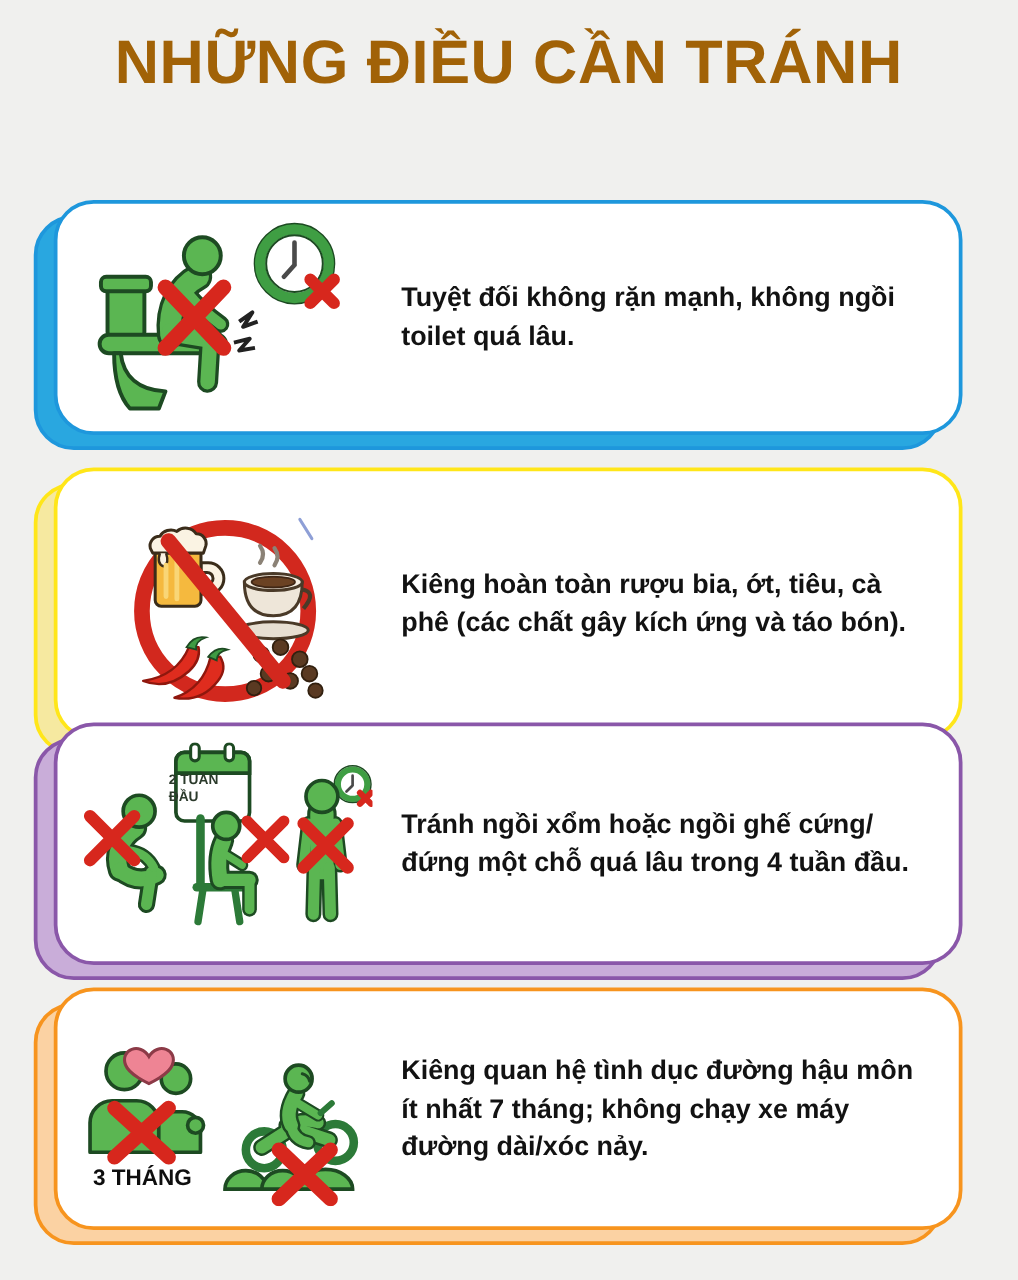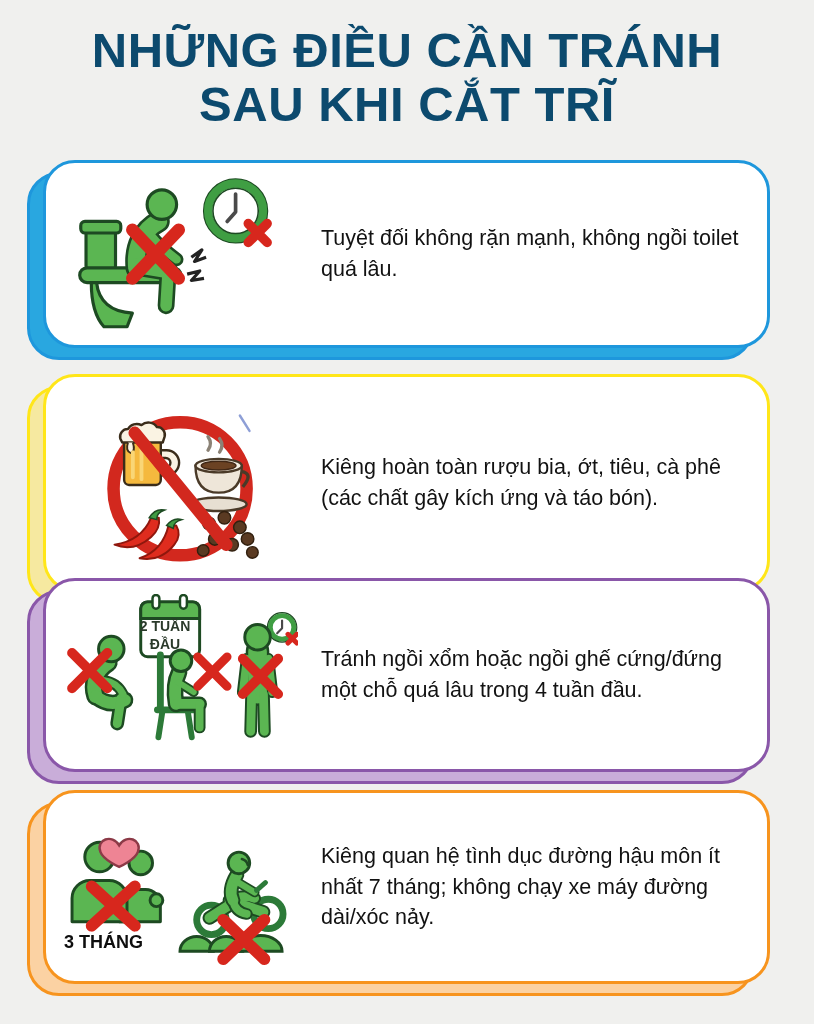--- a/index.html
+++ b/index.html
@@ -19,49 +19,48 @@
     background:var(--shadow-fill);border:3px solid var(--accent);
     transform:translate(-16px,12px);
   }
   .card{
     position:absolute;inset:0;border-radius:32px;background:#ffffff;
     border:3px solid var(--accent);
     display:flex;align-items:center;padding:0 18px 0 16px;box-sizing:border-box;
   }
   .icon-area{width:245px;height:162px;position:relative;flex:none;}
   .card-text{
-    flex:1;font-weight:400;color:#121212;font-size:21.5px;line-height:1.44;
+    flex:1;font-weight:700;color:#121212;font-size:21.5px;line-height:1.44;
     padding-left:14px;
   }
   .w1{max-width:432px}.w2{max-width:452px}.w3{max-width:436px}.w4{max-width:428px}
   
   .ol{stroke:#1d4a22;fill:none;stroke-linecap:round;stroke-linejoin:round}
   .gr{stroke:#5bb652;fill:none;stroke-linecap:round;stroke-linejoin:round}
   .dg{stroke:#2c7a38;fill:none;stroke-linecap:round;stroke-linejoin:round}
   .fg{fill:#5bb652;stroke:#1d4a22;stroke-width:3;stroke-linejoin:round}
   .xm{stroke:#d7271d;fill:none;stroke-linecap:round}
   .cal-label{
-    position:absolute;left:73px;top:24px;width:60px;text-align:center;
-    font-weight:800;font-size:14px;line-height:1.25;color:#2b3a2b;letter-spacing:0;
+    position:absolute;left:73px;top:24px;width:60px;
+    font-weight:800;font-size:11px;line-height:1.25;color:#2b3a2b;letter-spacing:0;
   }
   .duration-label{
-    position:absolute;left:2px;top:126px;width:100px;
+    position:absolute;left:2px;top:126px;width:100px;text-align:center;
     font-weight:800;font-size:18px;color:#0e0e0e;
   }
   .pos1{top:160px;height:188px}
   .pos2{top:374px;height:218px}
   .pos3{top:578px;height:194px}
   .pos4{top:790px;height:194px}
 </style>
 </head>
 <body style="background: rgb(240, 240, 238);">
 
-<h1 class="title" style="color: #0c4a6e;">
+<h1 class="title" style="color: #a16207;">
   <span>NHỮNG ĐIỀU CẦN TRÁNH</span><br>
-  <span>SAU KHI CẮT TRĨ</span>
 </h1>
 
 <div class="card-wrap pos1" style="--accent: #1e97dc; --shadow-fill: #29a7e0;">
   <div class="card-shadow"></div>
   <div class="card">
     <div class="icon-area">
       <svg width="225" height="158" viewBox="0 0 200 150">
 
         <circle cx="158" cy="36" r="30" fill="#ffffff" stroke="#1d4a22" stroke-width="2"></circle>
         <circle cx="158" cy="36" r="26" fill="#ffffff" stroke="#3f9e43" stroke-width="8"></circle>

